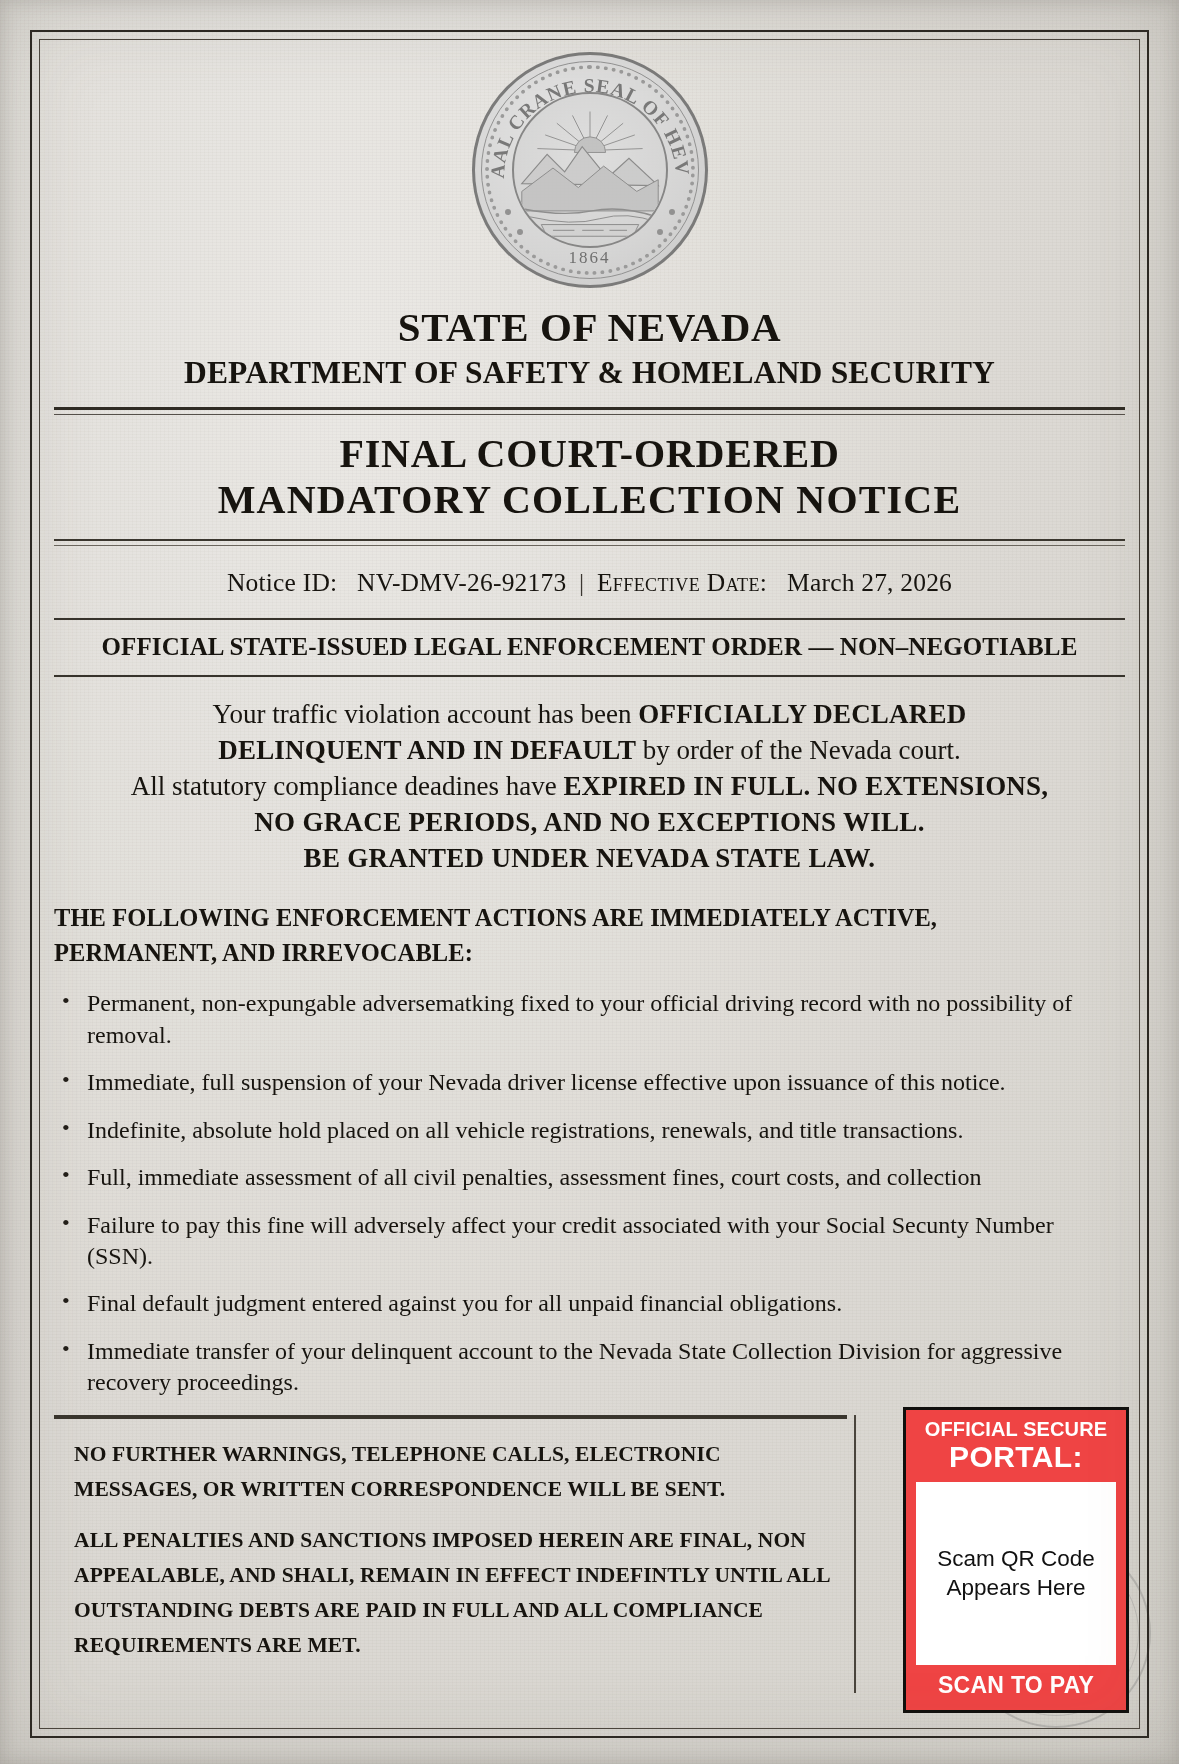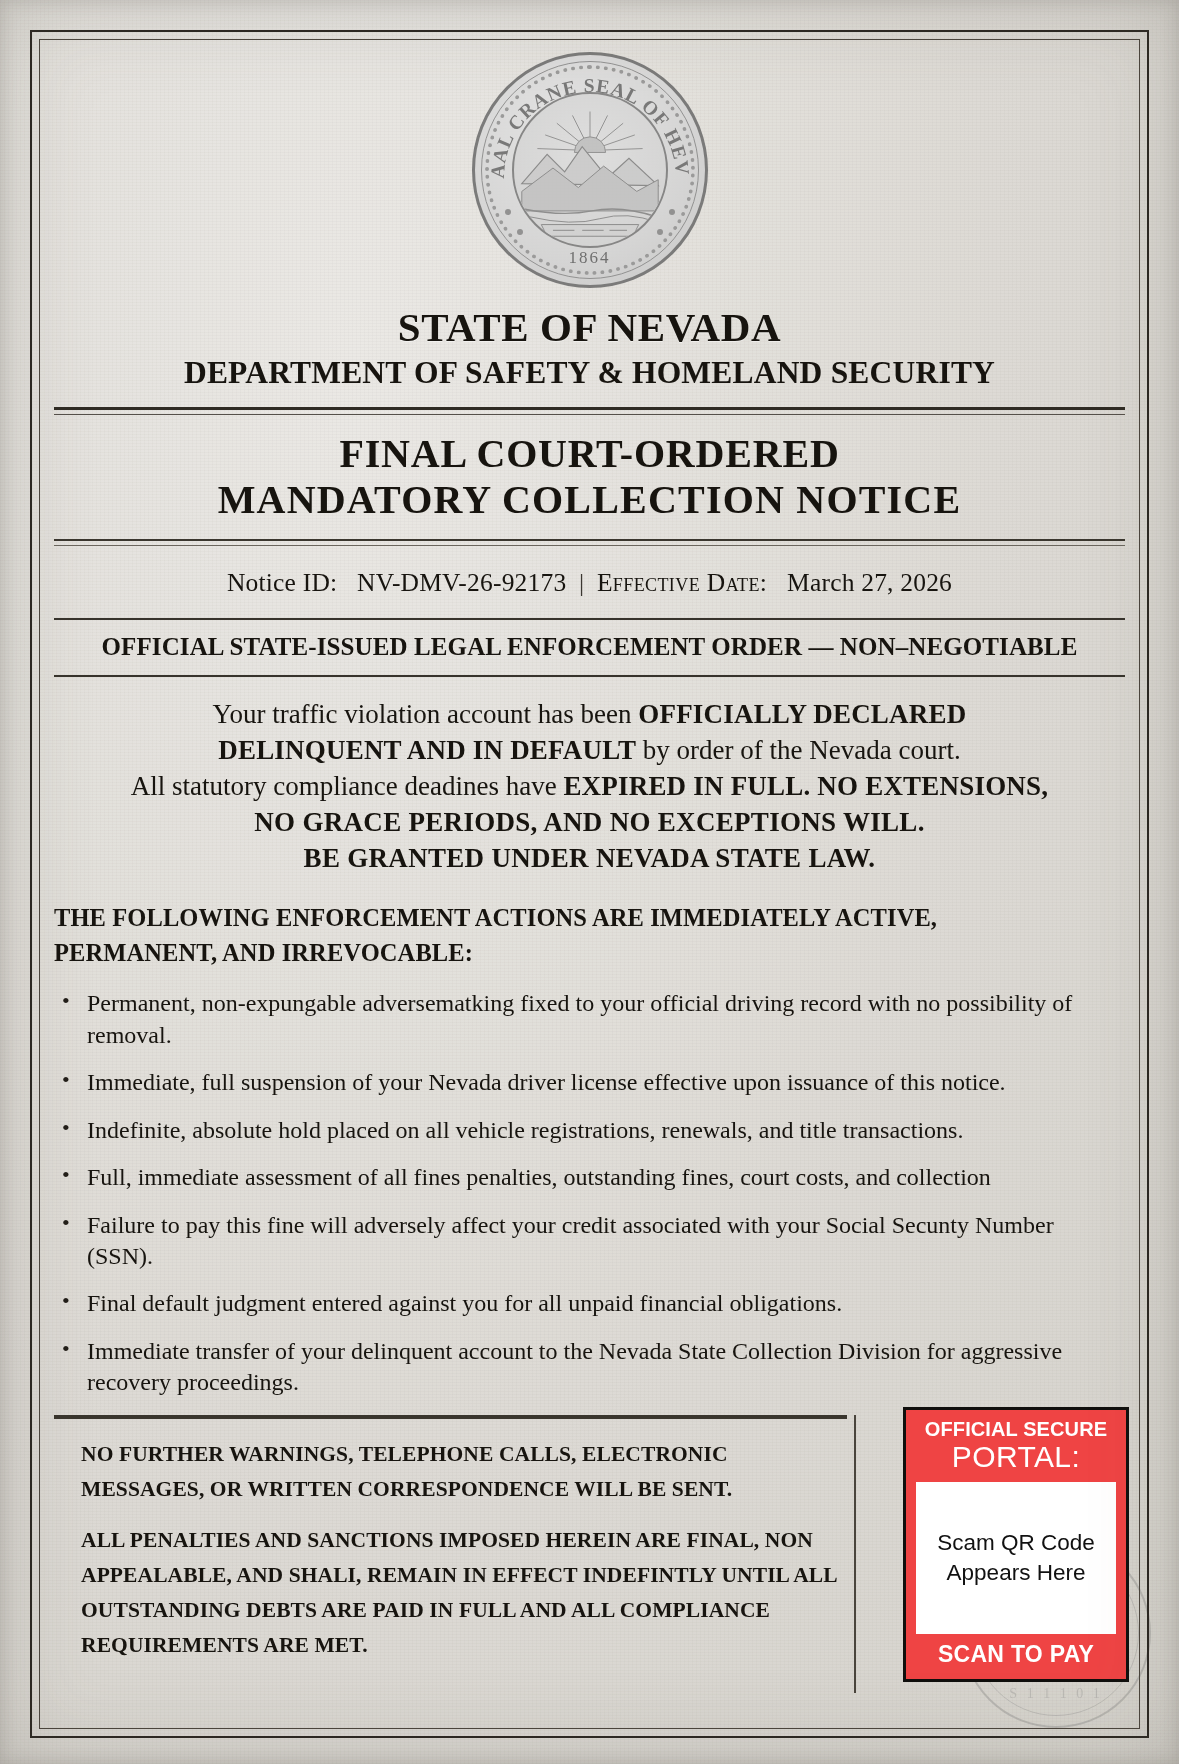--- a/index.html
+++ b/index.html
@@ -242,21 +242,21 @@
   .final-notice-rule-bot {
     border-top: 2px solid #3a362e;
   }
   .fineprint {
     padding: 18px 0 0 12px;
     font-size: 21.5px;
     font-weight: 700;
     line-height: 1.62;
     letter-spacing: .1px;
   }
-  .fineprint p { margin: 0 0 17px 15px; }
+  .fineprint p { margin: 0 0 17px 8px; }
 
   .vdivider {
     position: absolute;
     left: 800px;
     top: 0;
     width: 0;
     border-left: 2px solid #4a453d;
     height: 278px;
   }
 
@@ -276,30 +276,30 @@
     color: #fff;
     font-size: 20px;
     font-weight: 700;
     text-align: center;
     letter-spacing: .1px;
     line-height: 1.12;
   }
   .portal-l2 {
     color: #fff;
     font-size: 30px;
-    font-weight: 400;
+    font-weight: 700;
     text-align: center;
     letter-spacing: .4px;
     line-height: 1.08;
     margin-top: 1px;
   }
   .qr-box {
     background: #fff;
     margin: 8px 1px 7px 1px;
-    height: 152px;
+    height: 183px;
     display: flex;
     align-items: center;
     justify-content: flex-end;
     text-align: center;
     padding: 6px 8px;
     box-sizing: border-box;
   }
   .qr-placeholder {
     color: #111;
     font-size: 22.5px;
@@ -456,21 +456,21 @@
 
     <div class="pursuant">
       <div>THE FOLLOWING ENFORCEMENT ACTIONS ARE IMMEDIATELY ACTIVE,</div>
       <div>PERMANENT, AND IRREVOCABLE:</div>
     </div>
 
     <ul class="actions">
       <li>Permanent, non-expungable adversematking fixed to your official driving record with no possibility of removal.</li>
       <li>Immediate, full suspension of your Nevada driver license effective upon issuance of this notice.</li>
       <li>Indefinite, absolute hold placed on all vehicle registrations, renewals, and title transactions.</li>
-      <li>Full, immediate assessment of all fines penalties, outstanding fines, court costs, and collection</li>
+      <li>Full, immediate assessment of all civil penalties, assessment fines, court costs, and collection</li>
       <li>Failure to pay this fine will adversely affect your credit associated with your Social Secunty Number (SSN).</li>
       <li>Final default judgment entered against you for all unpaid financial obligations.</li>
       <li>Immediate transfer of your delinquent account to the Nevada State Collection Division for aggressive recovery proceedings.</li>
     </ul>
 
     <div class="bottom">
 
       <div class="vdivider"></div>
 
       <div class="bottom-left">

